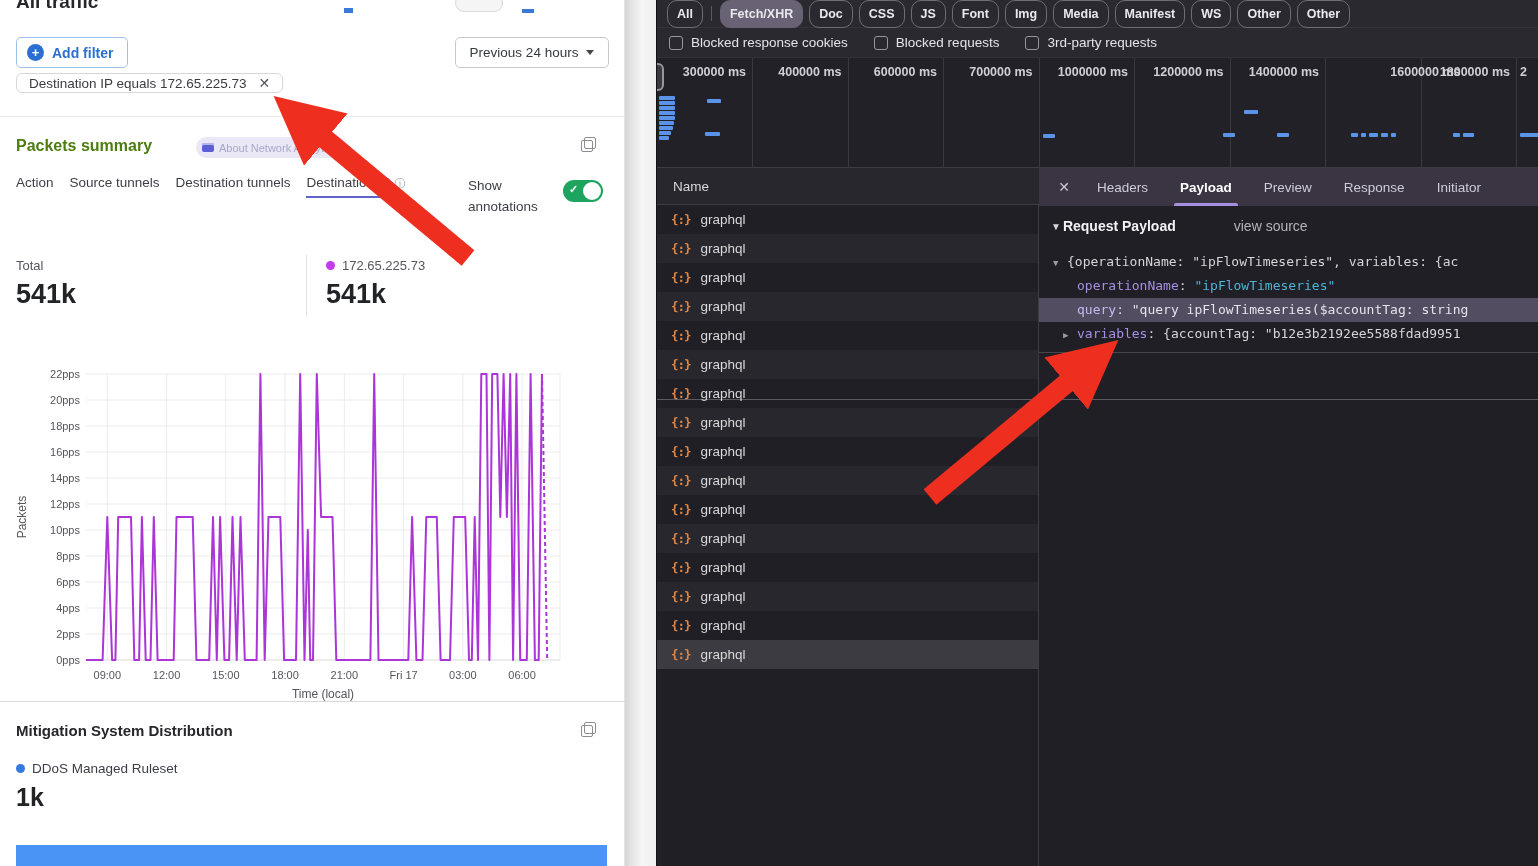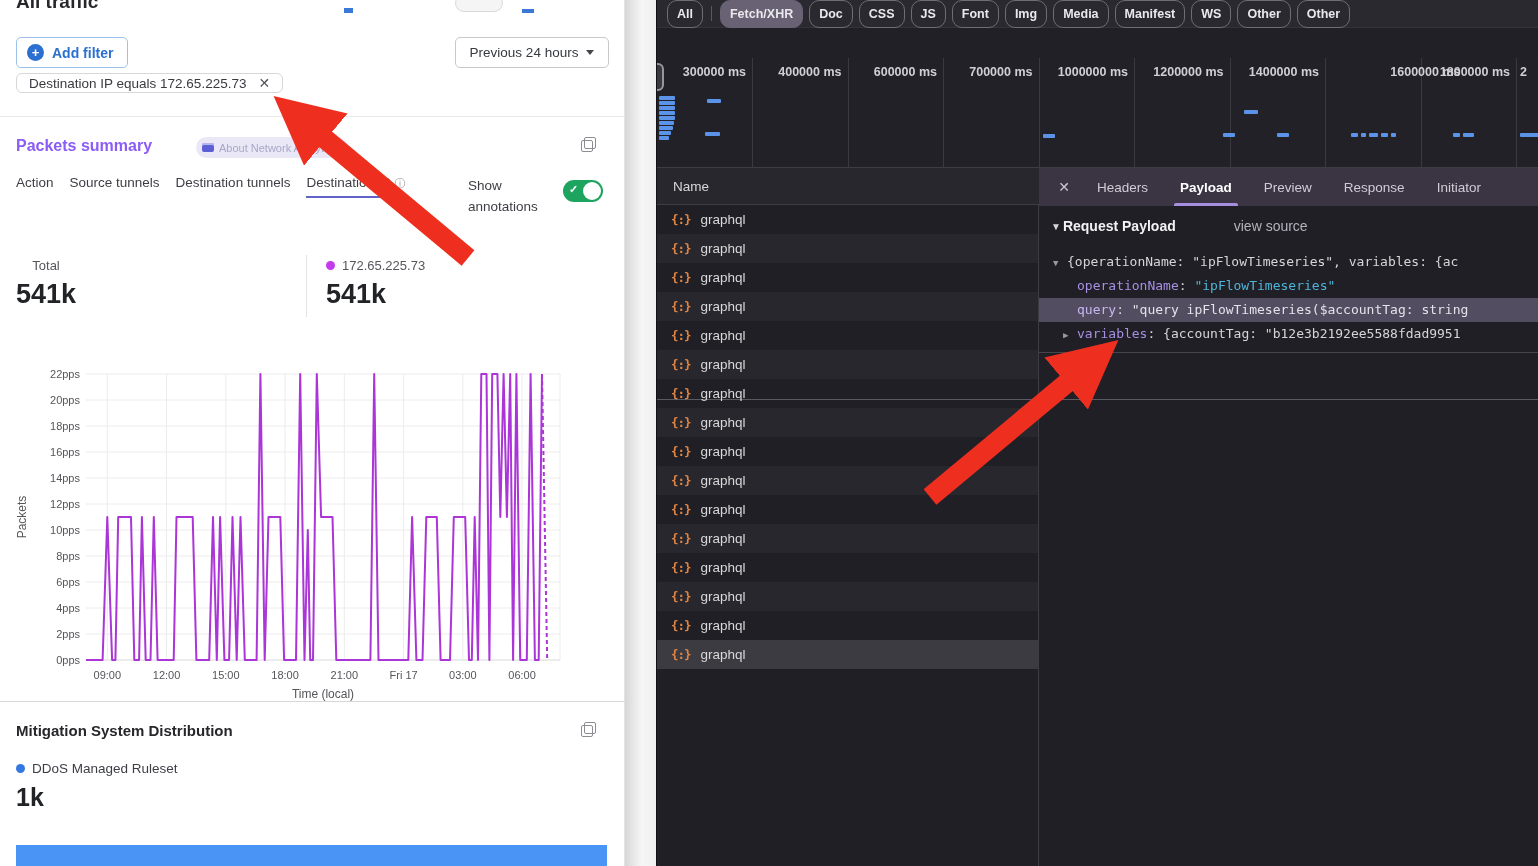--- a/index.html
+++ b/index.html
@@ -20,21 +20,21 @@
   .plus-ic { width:17px; height:17px; border-radius:50%; background:#2b6fd0; color:#fff; font-size:13px; font-weight:700;
     display:flex; align-items:center; justify-content:center; line-height:1; }
   .btn-range { position:absolute; left:455px; top:37px; width:154px; height:31px; border:1px solid #c9c9c9; border-radius:5px;
     background:#fff; color:#36393f; font-size:13.5px; display:flex; align-items:center; justify-content:center; gap:8px; cursor:pointer; }
   .caret-down { width:0; height:0; border-left:4.5px solid transparent; border-right:4.5px solid transparent; border-top:5.5px solid #44464c; }
   .chip { position:absolute; left:16px; top:73px; height:20px; padding:0 12px; border:1px solid #d7d7d7; border-radius:6px;
     background:#fff; color:#3a3a40; font-size:13.5px; display:inline-flex; align-items:center; gap:12px; }
   .chip-x { color:#55565c; font-size:14px; cursor:pointer; }
   .lp-div1 { position:absolute; left:0; top:116px; width:625px; height:1px; background:#e9e9e9; }
 
-  .ps-title { position:absolute; left:16px; top:137px; font-size:16px; font-weight:700; color:#8b5cf6; }
+  .ps-title { position:absolute; left:16px; top:137px; font-size:16px; font-weight:700; color:#4d7c0f; }
   .badge-ana { position:absolute; left:196px; top:137px; height:21px; padding:0 10px 0 6px; border-radius:11px;
     background:#eae8f7; color:#a9a7c8; font-size:11px; display:inline-flex; align-items:center; gap:5px; }
   .badge-book { width:12px; height:9px; border-radius:2px; background:#5c5fd6;
     box-shadow:inset 0 2px 0 rgba(255,255,255,.55); }
   .clock-ic { position:absolute; left:334px; top:138px; font-size:14px; color:#b9b9c2; }
   .expand-ic { position:relative; width:15px; height:15px; }
   .expand-ic::before { content:""; position:absolute; left:0; bottom:0; width:10px; height:10px; border:1.6px solid #8c8c93; border-radius:2px; background:#fff; }
   .expand-ic::after  { content:""; position:absolute; right:0; top:0; width:10px; height:10px; border:1.6px solid #8c8c93; border-radius:2px; }
   #ps-expand { position:absolute; left:581px; top:137px; cursor:pointer; }
 
@@ -43,21 +43,21 @@
   .ps-tab { position:relative; padding-bottom:7px; cursor:pointer; white-space:nowrap; }
   .ps-tab.active::after { content:""; position:absolute; left:0; right:0; bottom:0; height:2px; background:#6163c8; }
   .info-ic { font-size:11px; color:#9a9aa2; margin-left:4px; }
   .showann { position:absolute; left:468px; top:176px; width:86px; font-size:13.5px; color:#3c3e44; line-height:1.55; }
   .toggle { position:absolute; left:563px; top:180px; width:40px; height:22px; border-radius:11px; background:#1da45e; cursor:pointer; }
   .toggle .knob { position:absolute; right:2px; top:2px; width:18px; height:18px; border-radius:50%; background:#fff; }
   .toggle .chk { position:absolute; left:6px; top:3px; color:#fff; font-size:11px; font-weight:700; }
 
   .stat-label { font-size:13px; color:#55565c; }
   .stat-value { font-size:27px; font-weight:700; color:#222327; margin-top:6px; }
-  #stat-total { position:absolute; left:16px; top:258px;text-align:center; }
+  #stat-total { position:absolute; left:16px; top:258px; }
   #stat-ip { position:absolute; left:326px; top:258px; }
   .legend-dot { display:inline-block; width:9px; height:9px; border-radius:50%; margin-right:7px; }
   .stat-div { position:absolute; left:306px; top:255px; width:1px; height:62px; background:#e3e3e3; }
 
   #chart-wrap { position:absolute; left:0; top:360px; width:625px; height:346px; }
 
   .lp-div2 { position:absolute; left:0; top:701px; width:625px; height:1px; background:#d9d9d9; }
   .mit-title { position:absolute; left:16px; top:722px; font-size:15px; font-weight:700; color:#27272b; }
   #mit-expand { position:absolute; left:581px; top:722px; cursor:pointer; }
   .mit-legend { position:absolute; left:16px; top:761px; font-size:13.5px; color:#3c3e44; }
@@ -258,20 +258,34 @@
         <div class="pill">CSS</div>
         <div class="pill">JS</div>
         <div class="pill">Font</div>
         <div class="pill">Img</div>
         <div class="pill">Media</div>
         <div class="pill">Manifest</div>
         <div class="pill">WS</div>
         <div class="pill">Other</div>
         <div class="pill">Other</div>
       </div>
+    <div id="dt-checks">
+        <div class="chk-item">
+          <div class="chk-box"></div>
+          <span>Blocked response cookies</span>
+        </div>
+        <div class="chk-item">
+          <div class="chk-box"></div>
+          <span>Blocked requests</span>
+        </div>
+        <div class="chk-item">
+          <div class="chk-box"></div>
+          <span>3rd-party requests</span>
+        </div>
+      </div>
     <div id="dt-ruler">
       <div class="ruler-pill"></div>
     <div class="ruler-line" style="left: 95px;"></div>
         <div class="ruler-label" style="left: -61px; width: 150px;">300000 ms</div>
         <div class="ruler-line" style="left: 190.5px;"></div>
         <div class="ruler-label" style="left: 34.5px; width: 150px; text-align: right;">400000 ms</div>
         <div class="ruler-line" style="left: 286px;"></div>
         <div class="ruler-label" style="left: 130px; width: 150px;">600000 ms</div>
         <div class="ruler-line" style="left: 381.5px;"></div>
         <div class="ruler-label" style="left: 225.5px; width: 150px;">700000 ms</div>

